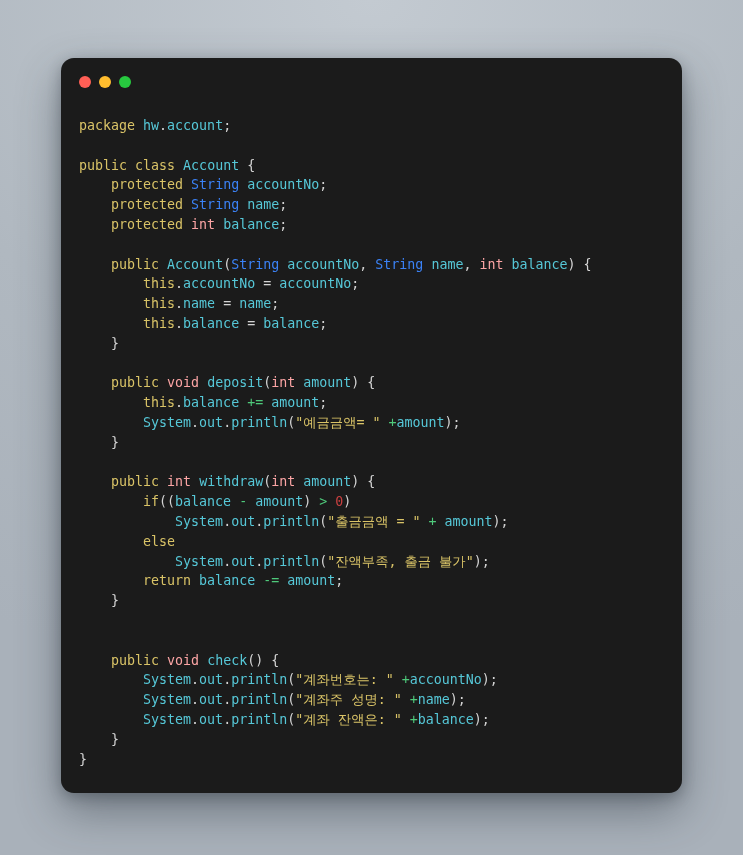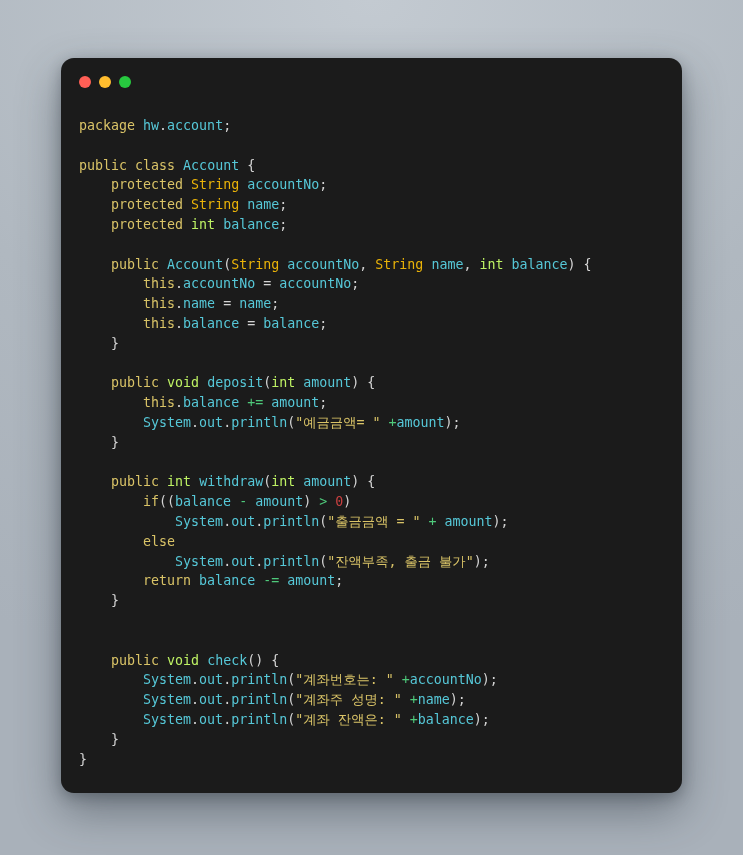--- a/index.html
+++ b/index.html
@@ -77,22 +77,22 @@
     line-height: 19.8px;
     white-space: pre;
     color: #d4d4d4;
     letter-spacing: 0px;
     tab-size: 4;
   }
   pre.code .ln { display: block; min-height: 19.8px; }
 
   
   .kw   { color: #d9c367; }            
-  .typ  { color: #eab308; }            
-  .prim { color: #bef264; }            
+  .typ  { color: #3b82f6; }            
+  .prim { color: #fca5a5; }            
   .id   { color: #56c8d8; }            
   .str  { color: #d9c367; }            
   .num  { color: #c94040; }            
   .op   { color: #4ec97a; }            
   .pun  { color: #d4d4d4; }            
   .kstr { color: #d9c367; margin-top: 48px; }            
 </style>
 </head>
 <body>
 

